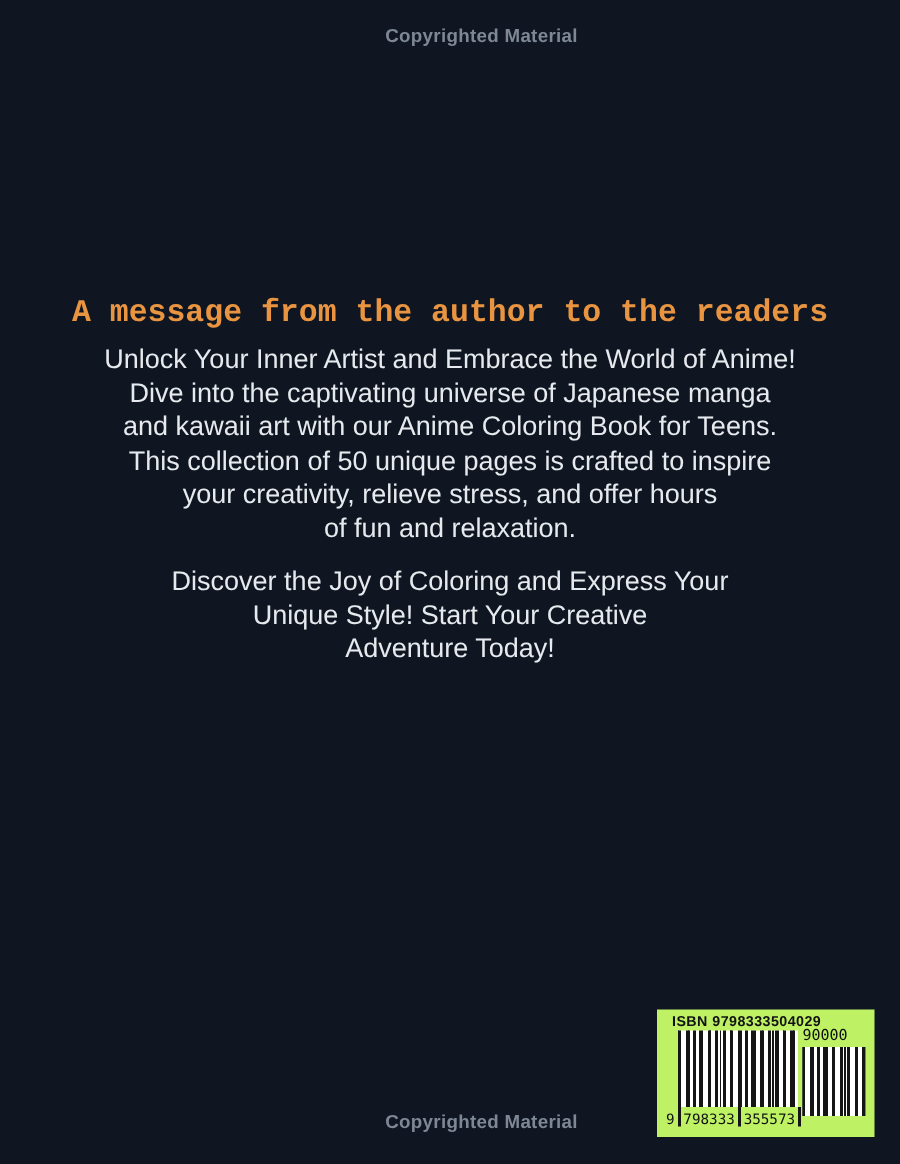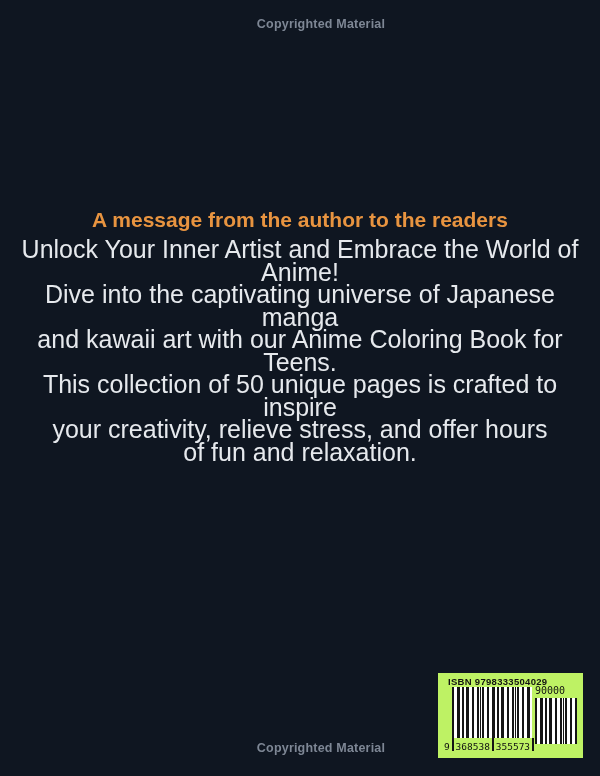--- a/index.html
+++ b/index.html
@@ -20,30 +20,31 @@
     padding-left:21px;
   }
   .copyright.top{top:17px;}
   .copyright.bottom{top:741px;}
   .content{
     position:absolute;
     top:198px;left:20px;right:20px;
     text-align:center;
   }
   .heading{
-    margin:10px 0 6px 0;
+    margin:0 0 6px 0;
     color:#e89440;
     font-size:21px;
     line-height:24px;
     font-weight:700;
+    font-family:Liberation Mono, monospace;
   }
   .content p{
     margin:0 0 13px 0;
     color:#e6e9ed;
-    font-size:25px;
+    font-size:18px;
     line-height:22.5px;
     font-weight:400;
     white-space:pre-line;
   }
   .barcode-box{
     position:absolute;
     left:438px;top:673px;
     width:145px;height:85px;
     background:#bef264;
   }
@@ -113,31 +114,34 @@
   <div class="copyright top">Copyrighted Material</div>
 
   <div class="content">
     <h1 class="heading">A message from the author to the readers</h1>
     <p>Unlock Your Inner Artist and Embrace the World of Anime!
 Dive into the captivating universe of Japanese manga
 and kawaii art with our Anime Coloring Book for Teens.
 This collection of 50 unique pages is crafted to inspire
 your creativity, relieve stress, and offer hours
 of fun and relaxation.</p>
+    <p>Discover the Joy of Coloring and Express Your
+Unique Style! Start Your Creative
+Adventure Today!</p>
   </div>
 
   <div class="barcode-box">
     <div class="isbn-label">ISBN 9798333504029</div>
 
     <div class="main-barcode">
       <div class="bars main-bars"></div>
       <div class="digits">
         <span>9</span>
         <span class="guard"></span>
-        <span>368538</span>
+        <span>798333</span>
         <span class="guard"></span>
         <span>355573</span>
         <span class="guard"></span>
       </div>
     </div>
 
     <div class="addon">
       <div class="addon-label">90000</div>
       <div class="bars addon-bars"></div>
     </div>

